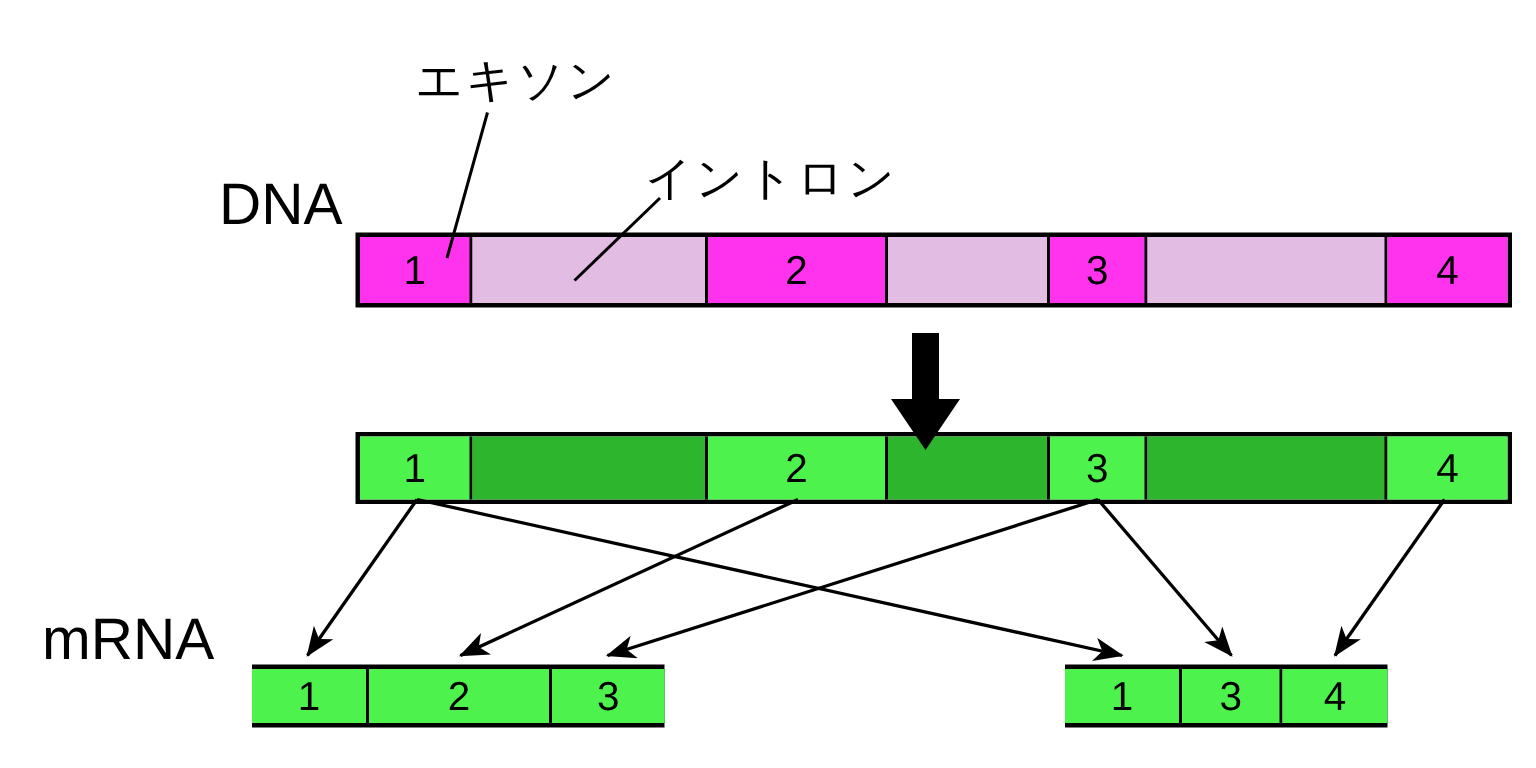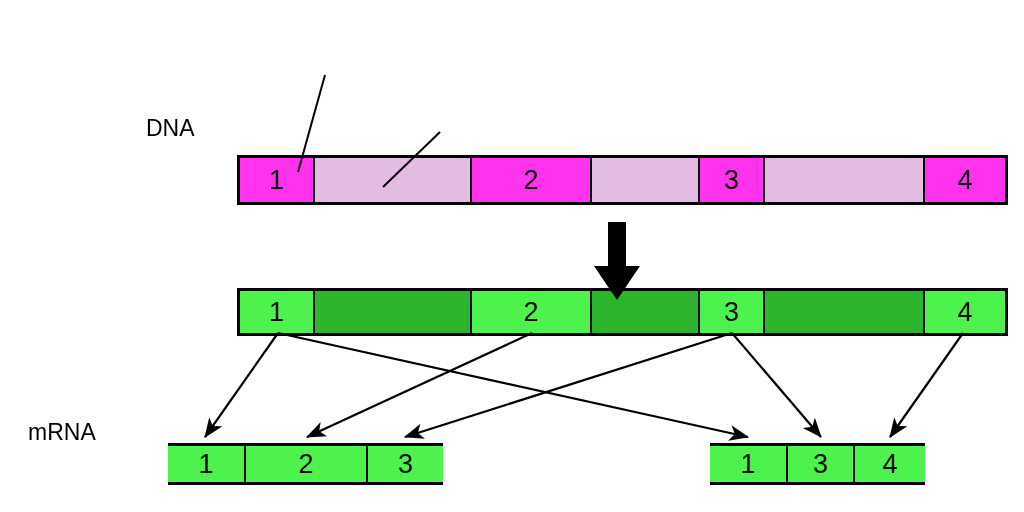--- a/index.html
+++ b/index.html
@@ -10,21 +10,21 @@
   #stage {
     position: relative;
     width: 1024px;
     height: 512px;
     background: #ffffff;
     overflow: hidden;
     font-family: "Liberation Sans", "DejaVu Sans", sans-serif;
   }
   .row-label {
     position: absolute;
-    font-size: 23px;
+    font-size: 39px;
     color: #000000;
     white-space: nowrap;
     letter-spacing: 0px;
   }
   .jp-label {
     position: absolute;
     font-family: "DejaVu Sans", "Liberation Sans", sans-serif;
     font-size: 31px;
     color: #000000;
     white-space: nowrap;
@@ -78,22 +78,24 @@
     height: 512px;
     pointer-events: none;
   }
 </style>
 </head>
 <body>
 
 <div id="stage">
 
   <div class="row-label" style="left:146px; top:115px;">DNA</div>
-  <div class="row-label" style="left:28px; top:419px;">mRNA</div>
+  <div class="row-label" style="left:28px; top:405px;">mRNA</div>
 
+  <div class="jp-label" style="left:277px; top:33px;">エキソン</div>
+  <div class="jp-label" style="left:430px; top:98px;">イントロン</div>
 
   <div class="bar" id="dna-track" style="left:237px; top:155px; width:771px; height:50px;">
       <div class="seg" style="left: 0px; width: 75px; background: rgb(255, 51, 238);">1</div>
       <div class="seg" style="left: 75px; width: 157px; background: rgb(227, 188, 227);"></div>
       <div class="seg" style="left: 232px; width: 120px; background: rgb(255, 51, 238);">2</div>
       <div class="seg" style="left: 352px; width: 108px; background: rgb(227, 188, 227);"></div>
       <div class="seg" style="left: 460px; width: 65px; background: rgb(255, 51, 238);">3</div>
       <div class="seg" style="left: 525px; width: 160px; background: rgb(227, 188, 227);"></div>
       <div class="seg last" style="left: 685px; width: 80px; background: rgb(255, 51, 238);">4</div>
     </div>

